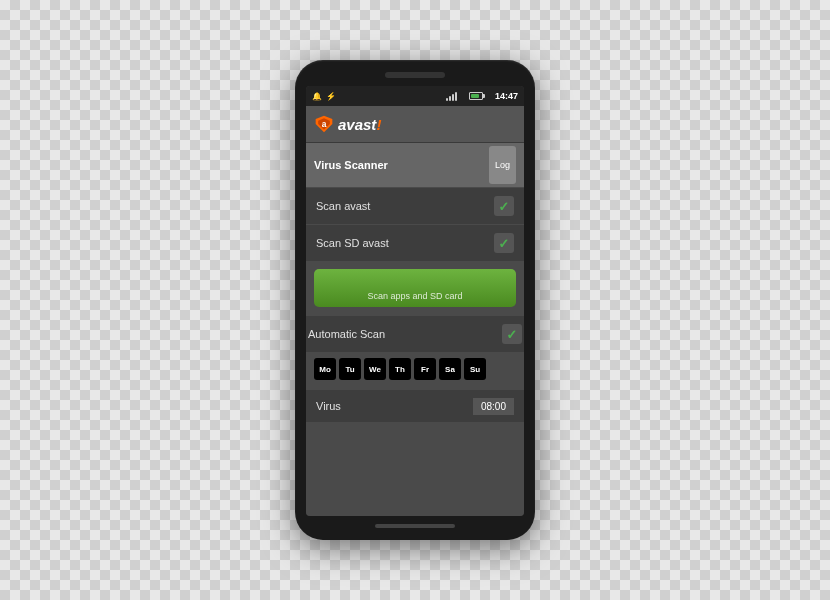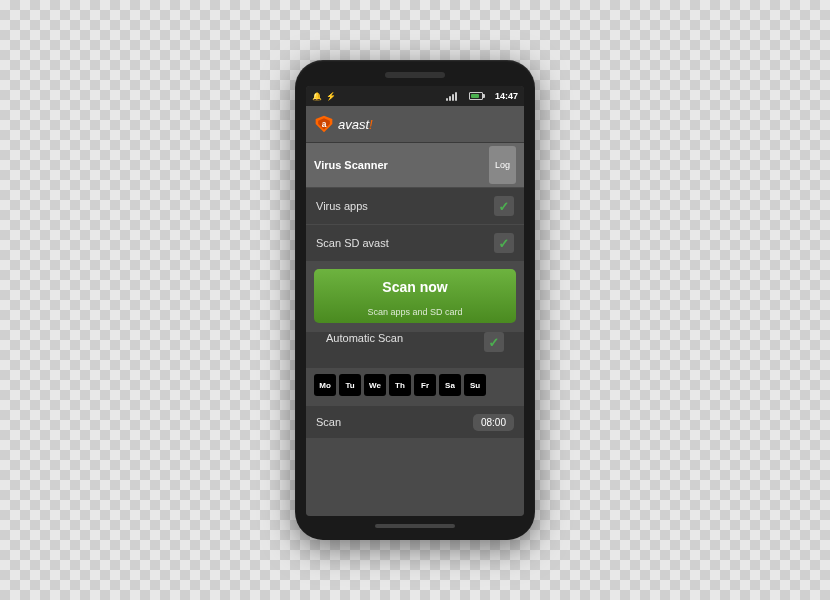--- a/index.html
+++ b/index.html
@@ -142,22 +142,22 @@
       gap: 4px;
     }
 
     .avast-shield {
       width: 20px;
       height: 20px;
     }
 
     .avast-text {
       color: #fff;
-      font-size: 13px;
-      font-weight: normal;
+      font-size: 15px;
+      font-weight: bold;
       font-style: italic;
     }
 
     .avast-exclaim {
       color: #ff6600;
     }
 
     .virus-scanner-bar {
       background: #666;
       height: 44px;
@@ -243,23 +243,23 @@
     .scan-now-subtitle {
       color: rgba(255,255,255,0.8);
       font-size: 9px;
       margin-top: 12px;
     }
 
     .auto-scan-row {
       background: #3d3d3d;
       height: 36px;
       display: flex;
-      align-items: flex-start;
+      align-items: center;
       justify-content: space-between;
-      padding: 0 20px;
+      padding: 0 2px;
       margin-top: 1px;
       flex-shrink: 0;
     }
 
     .days-row {
       display: flex;
       gap: 3px;
       padding: 6px 8px;
       flex-shrink: 0;
     }
@@ -297,21 +297,21 @@
     .time-label {
       color: #e0e0e0;
       font-size: 11px;
     }
 
     .time-value {
       background: #555;
       color: #fff;
       font-size: 10px;
       padding: 3px 8px;
-      border-radius: 5px;
+      border-radius: 0;
     }
 
     .phone-home-bar {
       width: 80px;
       height: 4px;
       background: #444;
       border-radius: 2px;
       margin-top: 8px;
     }
   </style>
@@ -356,35 +356,34 @@
     </div>
 
     <div class="virus-scanner-bar">
       <span class="virus-scanner-label">Virus Scanner</span>
       <div class="log-button">Log</div>
     </div>
 
     <div class="content-area">
 
       <div class="scan-row">
-        <span class="scan-row-label">Virus apps</span>
+        <span class="scan-row-label">Scan avast</span>
         <div class="check-box">
           <span class="check-mark">✓</span>
         </div>
       </div>
 
       <div class="scan-row">
         <span class="scan-row-label">Scan SD avast</span>
         <div class="check-box">
           <span class="check-mark">✓</span>
         </div>
       </div>
 
       <div class="scan-now-btn">
-        <div class="scan-now-title">Scan now</div>
         <div class="scan-now-subtitle">Scan apps and SD card</div>
       </div>
 
       <div class="auto-scan-row">
         <span class="scan-row-label">Automatic Scan</span>
         <div class="check-box">
           <span class="check-mark">✓</span>
         </div>
       </div>
 
@@ -392,21 +391,21 @@
         <div class="day-btn active">Mo</div>
         <div class="day-btn active">Tu</div>
         <div class="day-btn active">We</div>
         <div class="day-btn active">Th</div>
         <div class="day-btn active">Fr</div>
         <div class="day-btn active">Sa</div>
         <div class="day-btn active">Su</div>
       </div>
 
       <div class="time-row">
-        <span class="time-label">Scan</span>
+        <span class="time-label">Virus</span>
         <div class="time-value">08:00</div>
       </div>
 
     </div>
   </div>
 
   <div class="phone-home-bar"></div>
 </div>
 
 </body></html>

